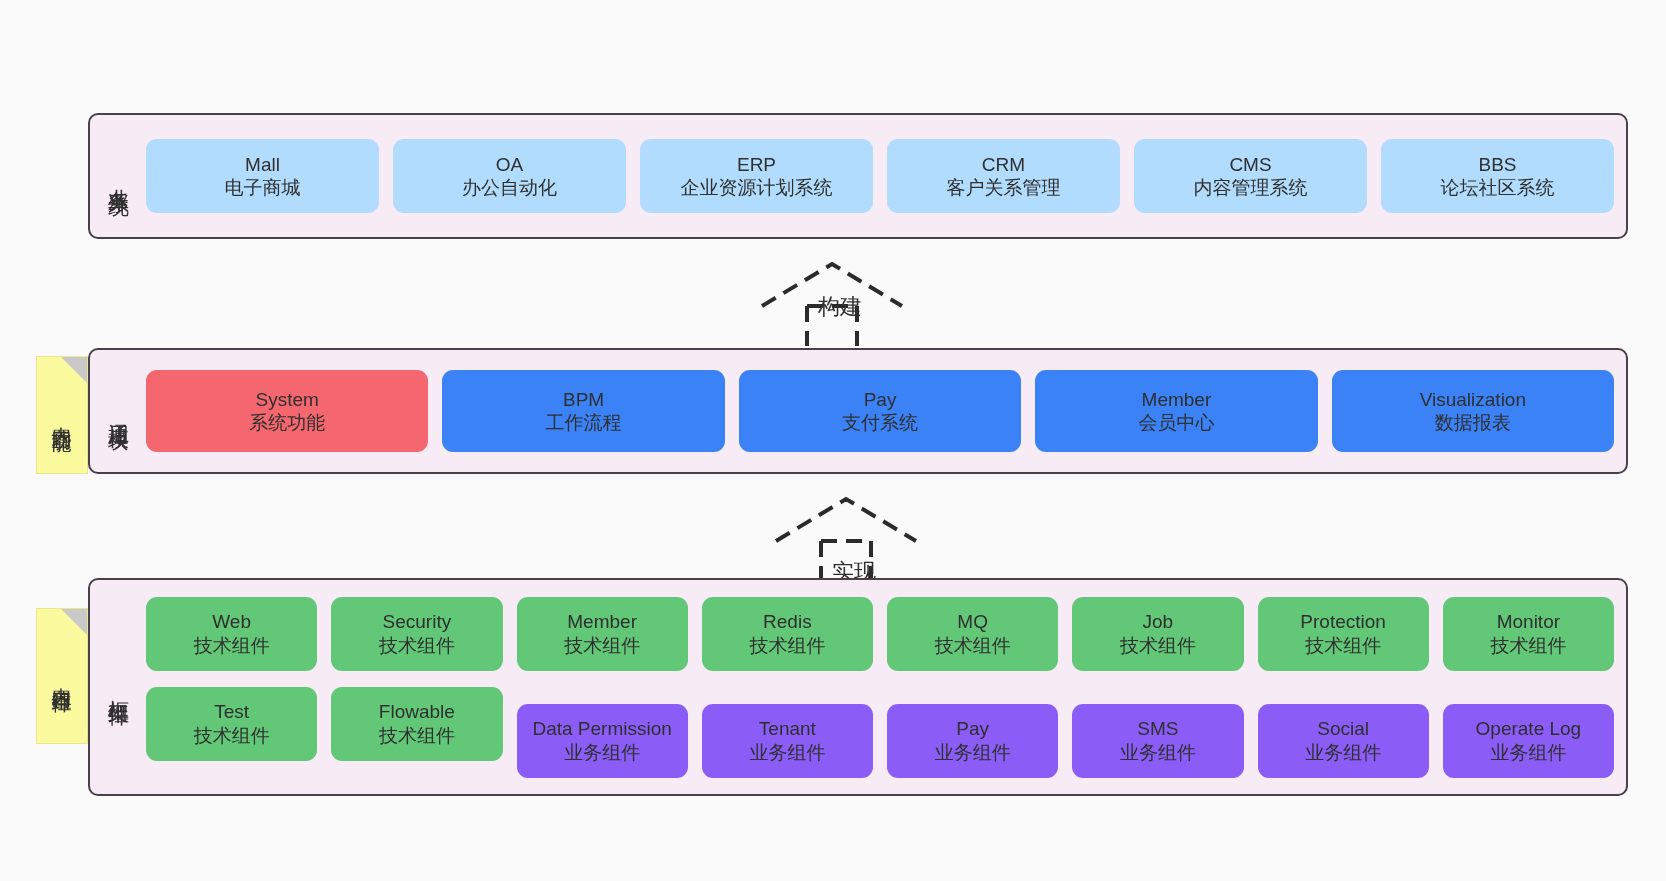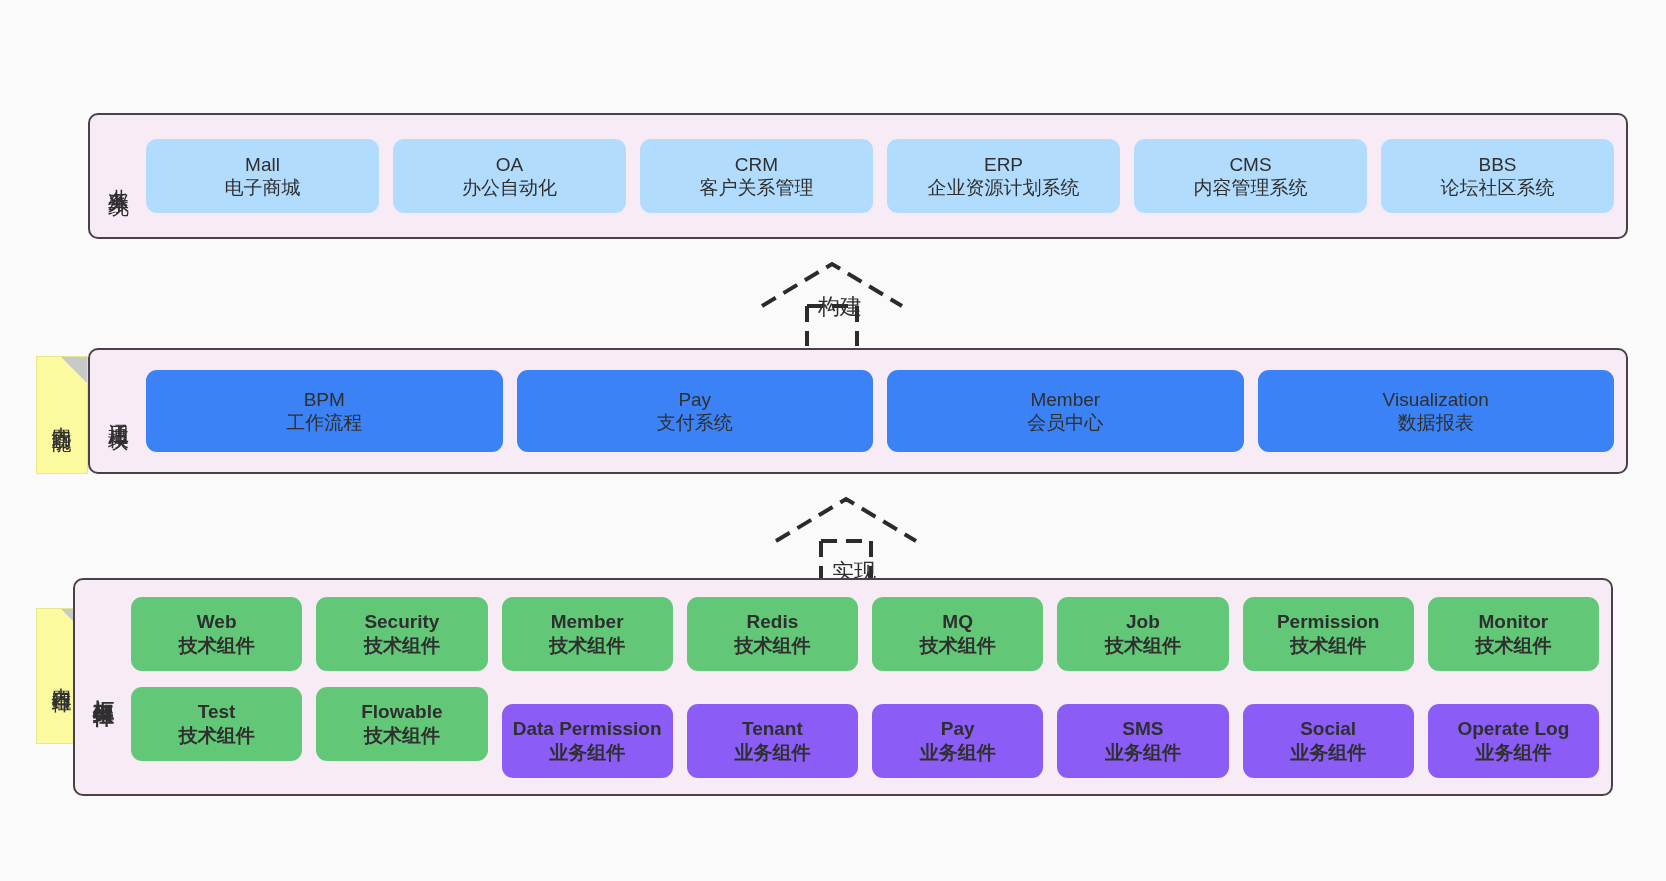--- a/index.html
+++ b/index.html
@@ -140,26 +140,26 @@
       <div class="row">
         <div class="box h-biz c-blue">
           <span class="l1">Mall</span>
           <span class="l2">电子商城</span>
         </div>
         <div class="box h-biz c-blue">
           <span class="l1">OA</span>
           <span class="l2">办公自动化</span>
         </div>
         <div class="box h-biz c-blue">
+          <span class="l1">ERP</span>
+          <span class="l2">企业资源计划系统</span>
+        </div>
+        <div class="box h-biz c-blue">
           <span class="l1">CRM</span>
           <span class="l2">客户关系管理</span>
-        </div>
-        <div class="box h-biz c-blue">
-          <span class="l1">ERP</span>
-          <span class="l2">企业资源计划系统</span>
         </div>
         <div class="box h-biz c-blue">
           <span class="l1">CMS</span>
           <span class="l2">内容管理系统</span>
         </div>
         <div class="box h-biz c-blue">
           <span class="l1">BBS</span>
           <span class="l2">论坛社区系统</span>
         </div>
       </div>
@@ -174,20 +174,24 @@
   </div>
   <div class="arrow-label" style="left:818px; top:292px;">构建</div>
 
   <div class="note" style="left:36px; top:356px; width:52px; height:118px;">
     <span>内置功能</span>
   </div>
   <div class="layer" id="layer-modules" style="left:88px; top:348px; width:1540px; height:126px;">
     <div class="layer-title">通用模块</div>
     <div class="layer-body">
       <div class="row">
+        <div class="box h-mod c-red">
+          <span class="l1">System</span>
+          <span class="l2">系统功能</span>
+        </div>
         <div class="box h-mod c-pink">
           <span class="l1">BPM</span>
           <span class="l2">工作流程</span>
         </div>
         <div class="box h-mod c-pink">
           <span class="l1">Pay</span>
           <span class="l2">支付系统</span>
         </div>
         <div class="box h-mod c-pink">
           <span class="l1">Member</span>
@@ -205,21 +209,21 @@
     <svg width="160" height="90" viewBox="0 0 160 90">
       <path d="M 10 48 L 80 6 L 150 48" fill="none" stroke="#2b2b2b" stroke-width="4" stroke-dasharray="16 9" stroke-linecap="butt"></path>
       <path d="M 55 48 L 55 88 M 55 48 L 105 48 M 105 48 L 105 88" fill="none" stroke="#2b2b2b" stroke-width="4" stroke-dasharray="16 9" stroke-linecap="butt"></path>
     </svg>
   </div>
   <div class="arrow-label" style="left:832px; top:557px;">实现</div>
 
   <div class="note" style="left:36px; top:608px; width:52px; height:136px;">
     <span>内置组件</span>
   </div>
-  <div class="layer" id="layer-framework" style="left:73px; top:578px; width:1540px; height:218px;font-weight:bold;">
+  <div class="layer" id="layer-framework" style="left:88px; top:578px; width:1540px; height:218px;">
     <div class="layer-title">框架组件</div>
     <div class="layer-body">
       <div class="row">
         <div class="box h-comp c-green">
           <span class="l1">Web</span>
           <span class="l2">技术组件</span>
         </div>
         <div class="box h-comp c-green">
           <span class="l1">Security</span>
           <span class="l2">技术组件</span>
@@ -234,21 +238,21 @@
         </div>
         <div class="box h-comp c-green">
           <span class="l1">MQ</span>
           <span class="l2">技术组件</span>
         </div>
         <div class="box h-comp c-green">
           <span class="l1">Job</span>
           <span class="l2">技术组件</span>
         </div>
         <div class="box h-comp c-green">
-          <span class="l1">Permission</span>
+          <span class="l1">Protection</span>
           <span class="l2">技术组件</span>
         </div>
         <div class="box h-comp c-green">
           <span class="l1">Monitor</span>
           <span class="l2">技术组件</span>
         </div>
       </div>
       <div class="row">
         <div class="box h-comp c-green">
           <span class="l1">Test</span>

